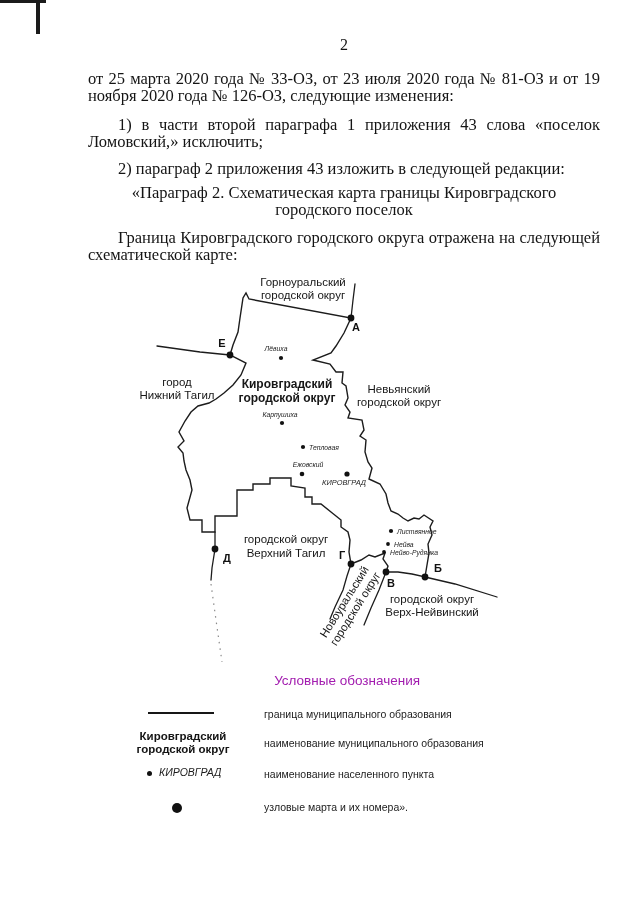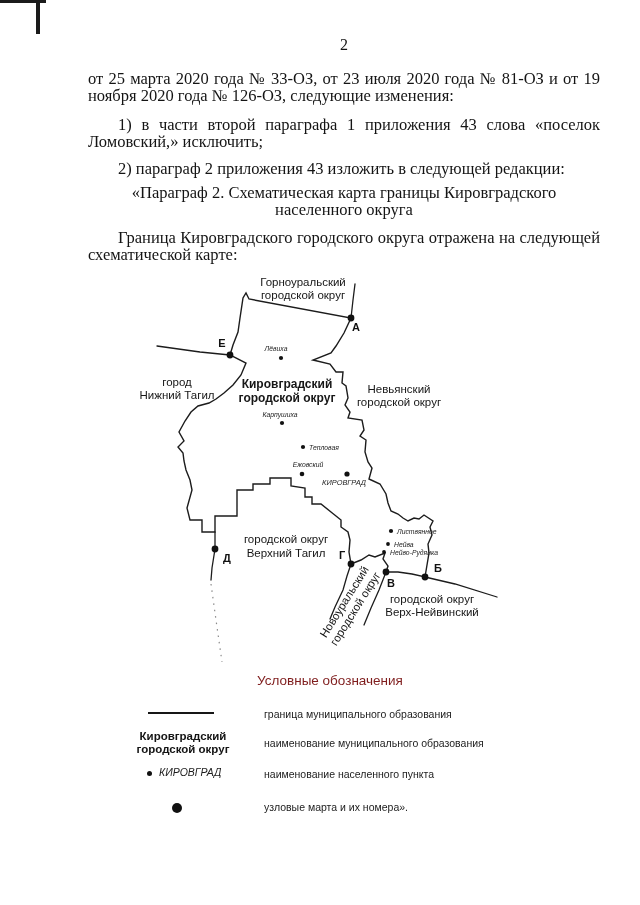--- a/index.html
+++ b/index.html
@@ -19,22 +19,22 @@
   .boundary{fill:none;stroke:#1c1c1c;stroke-width:1.4;stroke-linejoin:miter;stroke-linecap:round;}
   .extline{fill:none;stroke:#1c1c1c;stroke-width:1.3;stroke-linecap:round;}
   .faint{stroke:#8a8a8a;stroke-width:1.2;stroke-dasharray:1.5 5;fill:none;}
   .dlabel{font-family:"Liberation Sans",sans-serif;font-size:11.5px;fill:#161616;}
   .dlabel.bold{font-weight:bold;font-size:12px;}
   .node{font-family:"Liberation Sans",sans-serif;font-size:11px;font-weight:bold;fill:#111;}
   .settl{font-family:"Liberation Sans",sans-serif;font-size:6.8px;font-style:italic;fill:#222;}
   .settl.caps{font-size:7.4px;}
   .dot{fill:#111;}
   
-  .legend-title{position:absolute;left:240px;top:673px;width:180px;text-align:center;
-                font-family:"Liberation Sans",sans-serif;font-size:13.5px;color:#7f1d1d;}
+  .legend-title{position:absolute;left:240px;top:673px;width:180px;text-align:right;
+                font-family:"Liberation Sans",sans-serif;font-size:13.5px;color:#a21caf;}
   .legend-label{position:absolute;left:264px;font-family:"Liberation Sans",sans-serif;
                 font-size:10.5px;color:#1c1c1c;white-space:nowrap;}
   .legend-line{position:absolute;left:148px;top:712px;width:66px;height:2px;background:#161616;}
   .legend-muni{position:absolute;left:122px;top:730px;width:122px;text-align:center;
                font-family:"Liberation Sans",sans-serif;font-size:11.5px;font-weight:bold;
                line-height:12.5px;color:#141414;}
   .legend-settl{position:absolute;left:159px;top:766px;font-family:"Liberation Sans",sans-serif;
                 font-size:10.5px;font-style:italic;color:#1c1c1c;}
   .ldot-small{position:absolute;left:147px;top:771px;width:5px;height:5px;border-radius:50%;background:#111;}
   .ldot-big{position:absolute;left:172px;top:803px;width:10px;height:10px;border-radius:50%;background:#111;}
@@ -47,21 +47,21 @@
   <div class="mark-h"></div>
   <div class="mark-v"></div>
 
   <div id="pagenum">2</div>
 
   <div class="txtcol just" style="top:70px;">от 25 марта 2020 года № 33-ОЗ, от 23 июля 2020 года № 81-ОЗ и от 19 ноября 2020 года № 126-ОЗ, следующие изменения:</div>
   <div class="txtcol just ind" style="top:116px;">1) в части второй параграфа 1 приложения 43 слова «поселок Ломовский,» исключить;</div>
   <div class="txtcol ind" style="top:160px;">2) параграф 2 приложения 43 изложить в следующей редакции:</div>
   <div class="txtcol ctr bold" style="top:184px;">
     <div>«Параграф 2. Схематическая карта границы Кировградского</div>
-    <div>населенного округа</div>
+    <div>городского поселок</div>
   </div>
   <div class="txtcol just ind" style="top:229px;">Граница Кировградского городского округа отражена на следующей схематической карте:</div>
 
   <svg id="mapsvg" width="640" height="905" viewBox="0 0 640 905">
 
     <path class="boundary" d="
       M 230,355 L 233,345 L 238,332 L 240,318 L 243,298 L 246,293 L 249,299
       L 351,318
       L 344,333 L 336,346 L 331,353 L 313,360 L 330,364 L 336,372 L 343,372
       L 342,383 L 346,386 L 348,398 L 345,405 L 350,412 L 348,418 L 362,420

